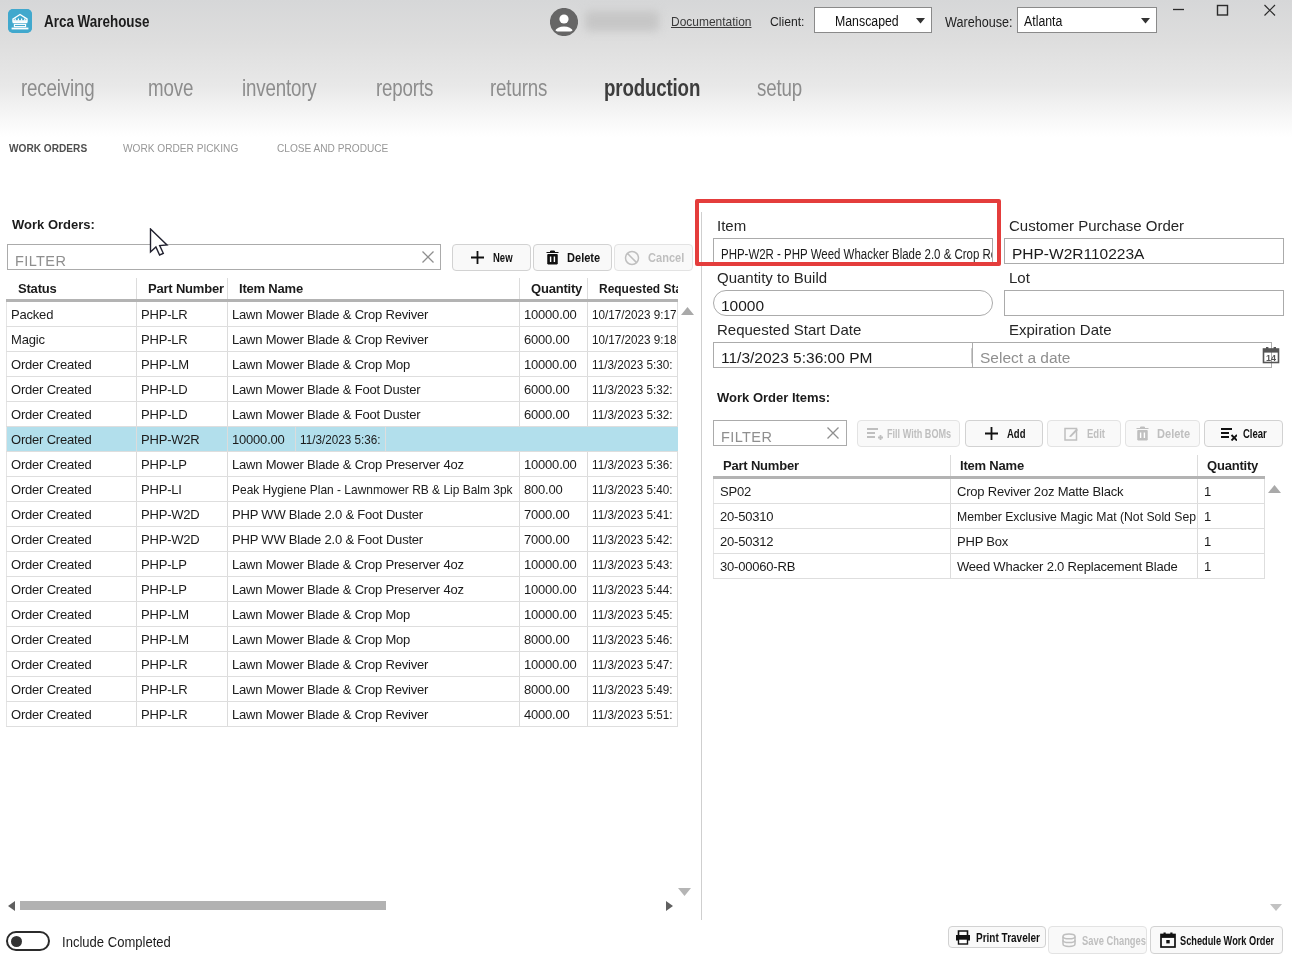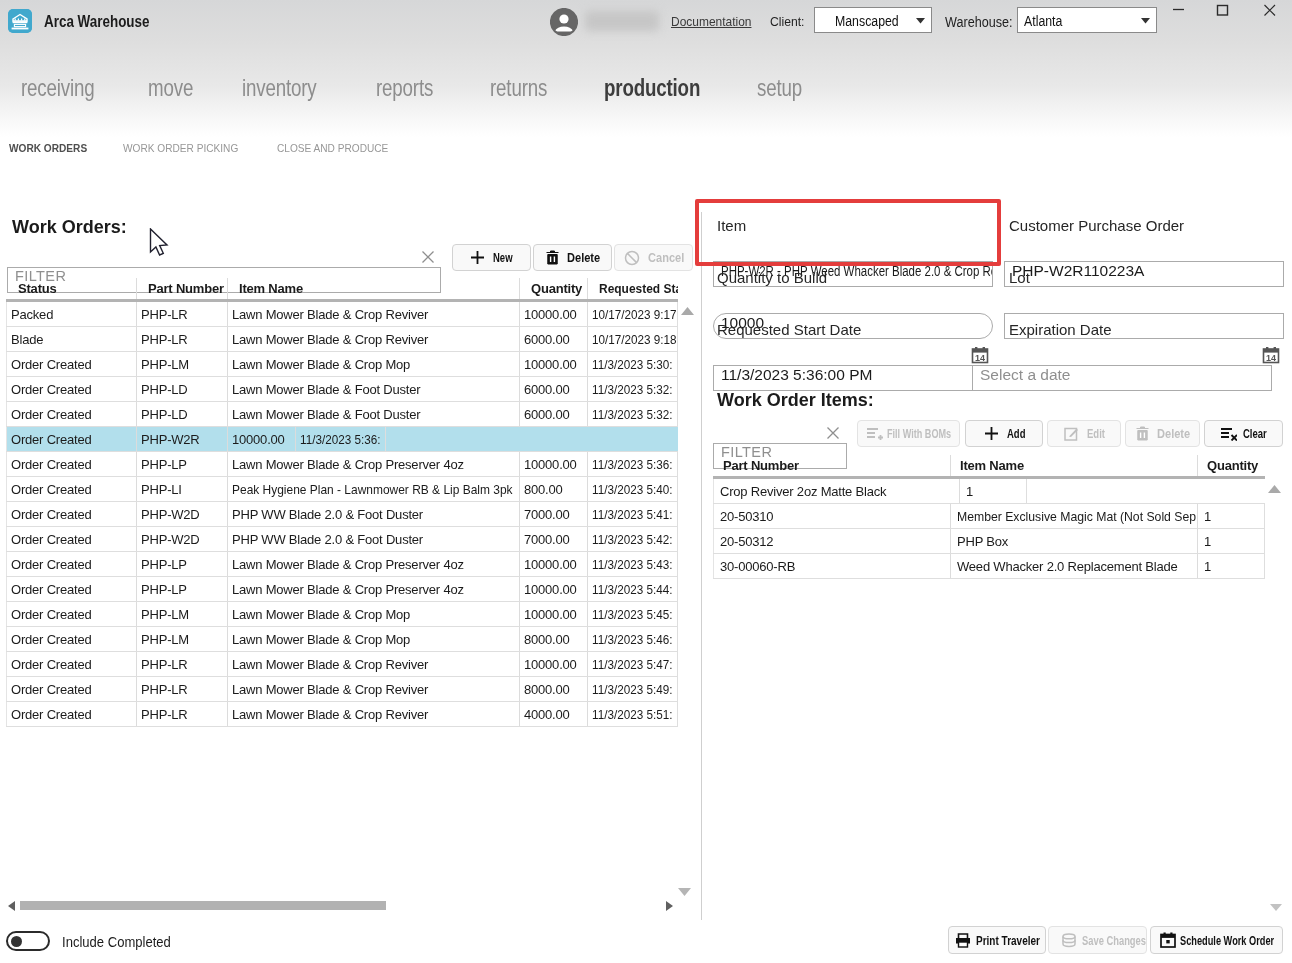--- a/index.html
+++ b/index.html
@@ -9,29 +9,29 @@
 
 #chrome { position:absolute; left:0; top:0; width:1292px; height:137px;
   background:linear-gradient(180deg,#d6d7d8 0px,#dedede 42px,#e8e8e8 85px,#f6f6f6 115px,#ffffff 137px); }
 #title { position:absolute; left:44px; top:12px; font-size:17px; font-weight:bold; color:#1c1c1c; }
 #logo { position:absolute; left:9px; top:10px; width:24px; height:24px; border-radius:5px; background:#4aaed2; }
 .navtab { position:absolute; top:74px; font-size:24px; color:#8d8d8d; letter-spacing:-0.2px; transform:scaleX(0.78); transform-origin:0 0; }
 .navtab.act { color:#3d3d3d; font-weight:bold; }
 .subtab { position:absolute; top:142px; font-size:11px; color:#979797; letter-spacing:0.3px; font-weight:bold;}
 .subtab.act { color:#4f4f4f; }
 
-.inp { position:absolute; height:26px; border:1px solid #ababab; background:#fff; font-size:15.5px; letter-spacing:0; color:#1b1b1b; display:flex; align-items:flex-start; padding:0 7px; white-space:nowrap; overflow:hidden;margin-top:23px; }
+.inp { position:absolute; height:26px; border:1px solid #ababab; background:#fff; font-size:15.5px; letter-spacing:0; color:#1b1b1b; display:flex; align-items:flex-end; padding:0 7px; white-space:nowrap; overflow:hidden; }
 .ph { color:#8f8f8f; }
 .btn { position:absolute; height:27px; border:1px solid #d2d2d2; background:#f9f9f9; border-radius:4px; display:flex; align-items:center; justify-content:center; gap:8px; font-weight:bold; font-size:13px; color:#111; white-space:nowrap; }
 .btn.dis { color:#bfbfbf; border-color:#e3e3e3; }
 .btn svg { flex-shrink:0; }
 .btn b { display:inline-block; transform-origin:0 50%; font-weight:bold; white-space:nowrap; overflow:visible; }
 .cond { display:inline-block; transform:scaleX(0.9); transform-origin:0 50%; white-space:nowrap; }
 .lbl { position:absolute; font-size:15px; color:#262626; white-space:nowrap; }
-.blbl { position:absolute; font-size:18px; font-weight:bold; color:#1b1b1b; white-space:nowrap; }
+.blbl { position:absolute; font-size:13px; font-weight:bold; color:#1b1b1b; white-space:nowrap; }
 
 .tbl { position:absolute; font-size:13px; color:#1b1b1b; letter-spacing:-0.2px; }
 .trow { display:flex; height:25px; border-bottom:1px solid #dedede; }
 .trow > div { padding:0 0 0 6px; display:flex; align-items:center; border-right:1px solid #dcdcdc; overflow:hidden; white-space:nowrap; }
 .trow > div:first-child { border-left:1px solid #e4e4e4; }
 .trow > div:last-child { border-right:1px solid #dedede !important; }
 .thead { display:flex; height:24px; font-weight:bold; border-bottom:3px solid #b3b3b3; }
 .thead > div { padding:0 0 0 9px; display:flex; align-items:center; border-right:1px solid #dcdcdc; overflow:hidden; white-space:nowrap;}
 .thead > div:first-child { border-left:1px solid transparent; }
 .sel { background:#b2dfec; }
@@ -135,21 +135,21 @@
   <div class="trow">
         <div style="width:131px;">Packed</div>
         <div style="width:91px;">PHP-LR</div>
         <div style="width:292px;">Lawn Mower Blade &amp; Crop Reviver</div>
         <div style="width:68px;">10000.00</div>
         <div style="width:90px; border-right:none;">
           <span class="cond" style="letter-spacing:0;">10/17/2023 9:17:</span>
         </div>
       </div>
   <div class="trow">
-        <div style="width:131px;">Blade</div>
+        <div style="width:131px;">Magic</div>
         <div style="width:91px;">PHP-LR</div>
         <div style="width:292px;">Lawn Mower Blade &amp; Crop Reviver</div>
         <div style="width:68px;">6000.00</div>
         <div style="width:90px; border-right:none;">
           <span class="cond" style="letter-spacing:0;">10/17/2023 9:18:</span>
         </div>
       </div>
   <div class="trow">
         <div style="width:131px;">Order Created</div>
         <div style="width:91px;">PHP-LM</div>
@@ -383,20 +383,21 @@
       <b style="width:24px; transform:scaleX(0.73);">Clear</b>
     </div>
 
 <div class="tbl" style="left:713px; top:455px; width:552px;">
   <div class="thead">
     <div style="width:238px;">Part Number</div>
     <div style="width:247px;">Item Name</div>
     <div style="width:67px; border-right:none;">Quantity</div>
   </div>
   <div class="trow">
+        <div style="width:238px;">SP02</div>
         <div style="width:247px;">Crop Reviver 2oz Matte Black</div>
         <div style="width:67px; border-right:none;">1</div>
       </div>
   <div class="trow">
         <div style="width:238px;">20-50310</div>
         <div style="width:247px;">
           <span class="cond" style="transform:scaleX(0.94); letter-spacing:0;">Member Exclusive Magic Mat (Not Sold Sep.</span>
         </div>
         <div style="width:67px; border-right:none;">1</div>
       </div>
@@ -414,21 +415,21 @@
 <svg class="abs" style="left:1268px; top:485px;" width="13" height="9">
       <polygon points="6.5,0 13,8 0,8" fill="#a9a9a9"></polygon>
     </svg>
 <svg class="abs" style="left:1270px; top:904px;" width="12" height="8">
       <polygon points="0,0 12,0 6,7" fill="#c2c2c2"></polygon>
     </svg>
 
 <div class="abs" style="left:6px; top:931px; width:44px; height:20px; border:2px solid #2b2b2b; border-radius:10px; background:#fff;"></div>
 <div class="abs" style="left:11px; top:936px; width:11px; height:11px; border-radius:50%; background:#333;"></div>
 <div class="abs" style="left:62px; top:933px; font-size:15px; color:#1b1b1b;"><span class="cond" style="transform:scaleX(0.87); letter-spacing:0;">Include Completed</span></div>
-<div class="btn c78" style="left:948px; top:926px; height:28px; width:98px; gap:5px;">
+<div class="btn c78" style="left:948px; top:926px; height:22px; width:98px; gap:5px;">
       <svg width="16" height="15" viewBox="0 0 16 15">
         <path d="M3.5 5 V1 H12.5 V5" fill="none" stroke="#111" stroke-width="1.6"></path>
         <rect x="1" y="5" width="14" height="5.5" fill="#111"></rect>
         <rect x="3.5" y="9" width="9" height="5" fill="#fff" stroke="#111" stroke-width="1.4"></rect>
       </svg>
       <b style="width:64px; transform:scaleX(0.77);">Print Traveler</b>
     </div>
 <div class="btn dis c78" style="left:1048px; top:926px; height:28px; width:99px; gap:5px;justify-content:flex-end;">
       <svg width="16" height="15" viewBox="0 0 16 15">
         <ellipse cx="8" cy="3.4" rx="6" ry="2.4" fill="none" stroke="#bfbfbf" stroke-width="1.5"></ellipse>

